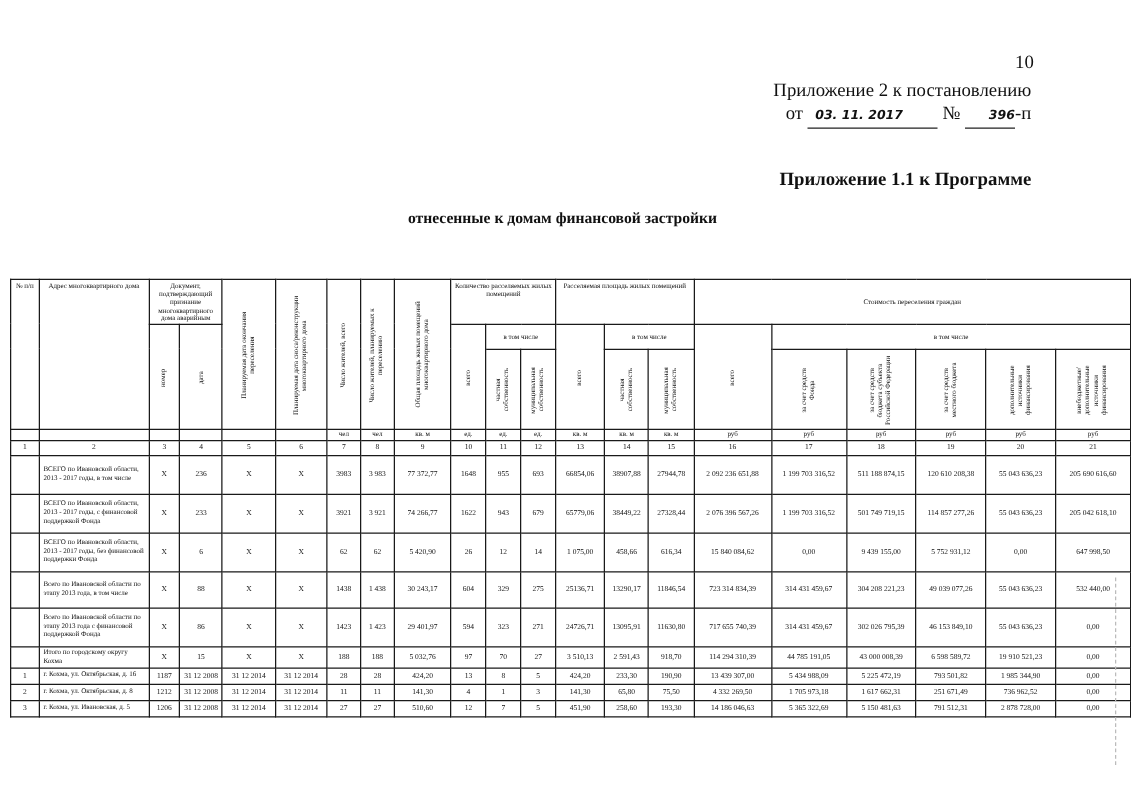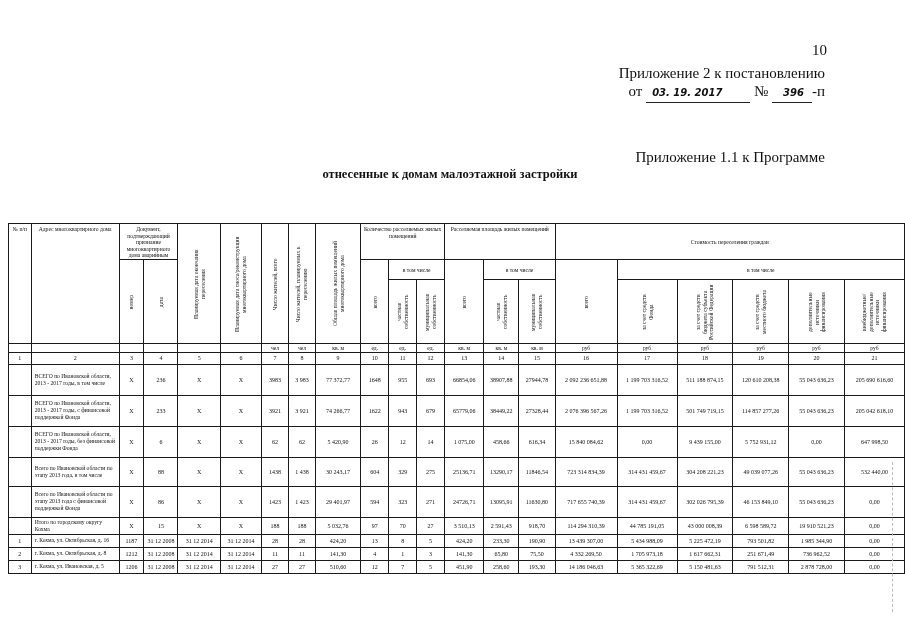--- a/index.html
+++ b/index.html
@@ -3,22 +3,22 @@
 <meta charset="utf-8">
 <style>
   html, body { margin: 0; padding: 0; background: #ffffff; }
   body { width: 905px; height: 640px; position: relative; overflow: hidden; font-family: "Liberation Serif", serif; color: #111; }
   .page-num { position: absolute; top: 42px; left: 812px; font-size: 15px; }
   .appendix { position: absolute; right: 80px; text-align: right; font-size: 15px; line-height: 18px; margin-left: 24px; }
   .appendix.a1 { top: 64px; }
   .appendix .line { display: block; }
   .hand { font-family: "DejaVu Sans", sans-serif; font-style: italic; font-size: 10px; font-weight: bold; }
   .u1 { display: inline-block; width: 104px; border-bottom: 1px solid #222; text-align: left; padding-left: 6px; box-sizing: border-box; }
-  .u2 { display: inline-block; width: 40px; border-bottom: 1px solid #222; text-align: center; padding-left: 3px; box-sizing: border-box; }
-  .appendix.a2 { top: 148px; }
+  .u2 { display: inline-block; width: 40px; border-bottom: 1px solid #222; text-align: right; padding-left: 3px; box-sizing: border-box; }
+  .appendix.a2 { top: 135px; font-weight: bold; }
   .title-block { position: absolute; top: 166px; left: 100px; width: 700px; text-align: center; font-weight: bold; font-size: 12.5px; line-height: 16px; }
   .title-block .t1 { letter-spacing: 3px; font-size: 13px; }
   table.grid { position: absolute; top: 223px; left: 8px; width: 897px; border-collapse: collapse; font-family: "Liberation Serif", serif; font-size: 5.6px; table-layout: fixed; }
   table.grid td, table.grid th { border: 1px solid #1a1a1a; text-align: center; vertical-align: middle; padding: 0 1px; font-weight: normal; overflow: hidden; white-space: nowrap; }
   table.grid th { vertical-align: top; white-space: normal; line-height: 6.5px; padding-top: 2px; }
   .vert { writing-mode: vertical-rl; transform: rotate(180deg); white-space: normal; margin: 0 auto; line-height: 6.5px; text-align: center; }
   .addr { text-align: left !important; white-space: normal !important; line-height: 7px; padding-left: 3px !important; }
   .unit-row td { height: 8px; }
   .num-row td { height: 11px; font-size: 6px; }
   .r-big td { height: 30px; }
@@ -30,30 +30,30 @@
 </style>
 </head>
 <body>
 
 <div class="page-num">10</div>
 
 <div class="appendix a1">
   <span class="line">Приложение 2 к постановлению</span>
   <span class="line">
     <span>от</span>
-    <span class="u1 hand">03. 19. 2017</span>
+    <span class="u1 hand">03. 11. 2017</span>
     <span>№</span>
     <span class="u2 hand">396</span><span>-п</span>
   </span>
 </div>
 
 <div class="appendix a2">Приложение 1.1 к Программе</div>
 
 <div class="title-block">
-  <div>отнесенные к домам малоэтажной застройки</div>
+  <div>отнесенные к домам финансовой застройки</div>
 </div>
 
 <table class="grid">
   <colgroup>
     <col style="width:22px">
       <col style="width:85px">
       <col style="width:24px">
       <col style="width:33px">
       <col style="width:41px">
       <col style="width:40px">

